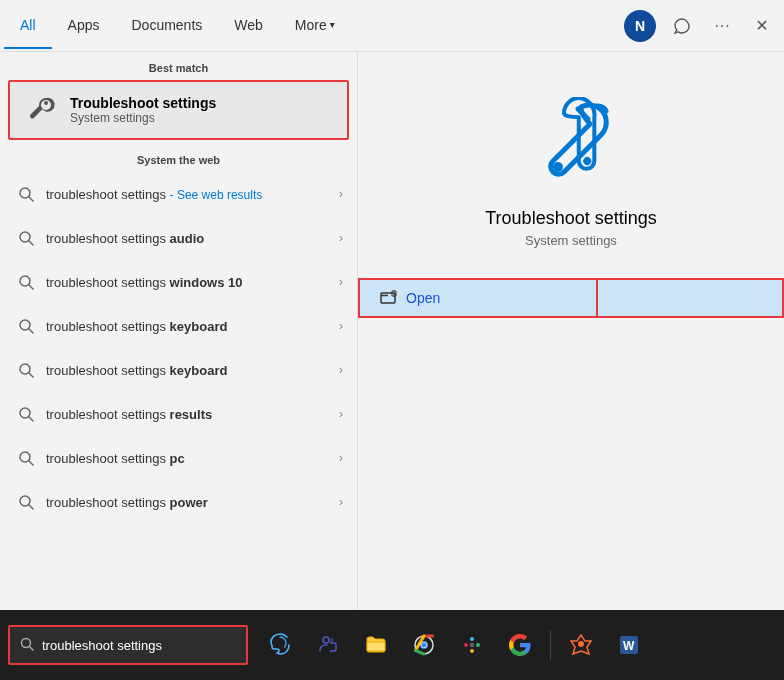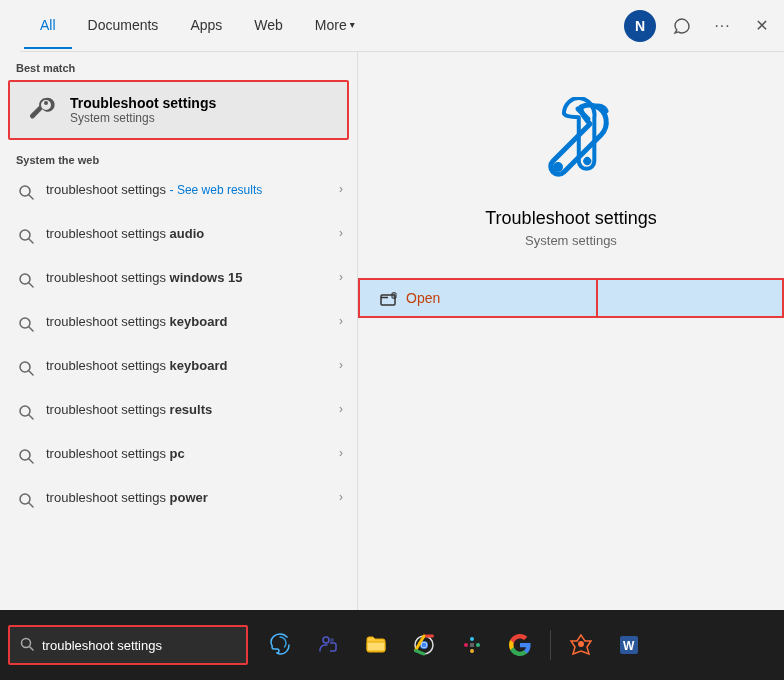--- a/index.html
+++ b/index.html
@@ -26,21 +26,20 @@
 
     
     .tabs-bar {
       display: flex;
       align-items: center;
       background: #f3f3f3;
       height: 52px;
       border-bottom: 1px solid #ddd;
       padding: 2px 4px;
       flex-shrink: 0;
-      margin-left: 20px;
     }
     .tab {
       padding: 0 16px;
       height: 100%;
       display: flex;
       align-items: center;
       font-size: 14px;
       color: #333;
       cursor: pointer;
       border-bottom: 2px solid transparent;
@@ -104,20 +103,21 @@
     }
 
     
     .section-label {
       font-size: 11px;
       font-weight: 600;
       color: #444;
       padding: 10px 16px 6px 16px;
       text-transform: none;
       letter-spacing: 0;
+      text-align: center;
     }
 
     .best-match-item {
       display: flex;
       align-items: center;
       padding: 10px 14px;
       background: #e8e8e8;
       border: 2px solid #e8393a;
       margin: 0 8px 4px 8px;
       border-radius: 2px;
@@ -143,21 +143,21 @@
       font-size: 12px;
       color: #555;
     }
 
     
     .web-search-list {
       list-style: none;
     }
     .web-search-item {
       display: flex;
-      align-items: flex-start;
+      align-items: center;
       padding: 10px 14px 10px 16px;
       cursor: pointer;
       min-height: 44px;
     }
     .search-icon-small {
       width: 20px;
       height: 20px;
       display: flex;
       align-items: center;
       justify-content: center;
@@ -213,28 +213,28 @@
 
     .action-buttons {
       width: 100%;
       padding: 0 0;
       display: flex;
       gap: 0;
     }
 
     .open-btn {
       display: flex;
-      align-items: flex-end;
+      align-items: flex-start;
       gap: 8px;
       padding: 10px 20px;
       background: #cce4f7;
       border: 2px solid #e8393a;
       cursor: pointer;
       font-size: 14px;
-      color: #c2410c;
+      color: #1d4ed8;
       flex: 0 0 240px;
     }
     .open-btn-ext {
       flex: 1;
       background: #cce4f7;
       border: none;
       border-top: 2px solid #e8393a;
       border-right: 2px solid #e8393a;
       border-bottom: 2px solid #e8393a;
     }
@@ -300,24 +300,24 @@
 </head>
 <body>
 
 <div class="search-popup">
 
   <div class="tabs-bar">
     <div class="tab active">
       <span>All</span>
     </div>
     <div class="tab">
+      <span>Apps</span>
+    </div>
+    <div class="tab">
       <span>Documents</span>
-    </div>
-    <div class="tab">
-      <span>Apps</span>
     </div>
     <div class="tab">
       <span>Web</span>
     </div>
     <div class="tab tab-more">
       <span>More</span>
       <span style="font-size:10px;margin-left:3px;">▾</span>
     </div>
     <div class="tab-spacer"></div>
     <div class="header-icons">
@@ -384,21 +384,21 @@
           <span class="chevron-right">›</span>
         </li>
 
         <li class="web-search-item">
           <div class="search-icon-small">
             <svg width="16" height="16" viewBox="0 0 16 16" fill="none">
               <circle cx="7" cy="7" r="5" stroke="#666" stroke-width="1.5"></circle>
               <line x1="11" y1="11" x2="15" y2="15" stroke="#666" stroke-width="1.5" stroke-linecap="round"></line>
             </svg>
           </div>
-          <span class="web-search-text">troubleshoot settings <span class="bold">windows 15</span></span>
+          <span class="web-search-text">troubleshoot settings <span class="bold">windows 10</span></span>
           <span class="chevron-right">›</span>
         </li>
 
         <li class="web-search-item">
           <div class="search-icon-small">
             <svg width="16" height="16" viewBox="0 0 16 16" fill="none">
               <circle cx="7" cy="7" r="5" stroke="#666" stroke-width="1.5"></circle>
               <line x1="11" y1="11" x2="15" y2="15" stroke="#666" stroke-width="1.5" stroke-linecap="round"></line>
             </svg>
           </div>

